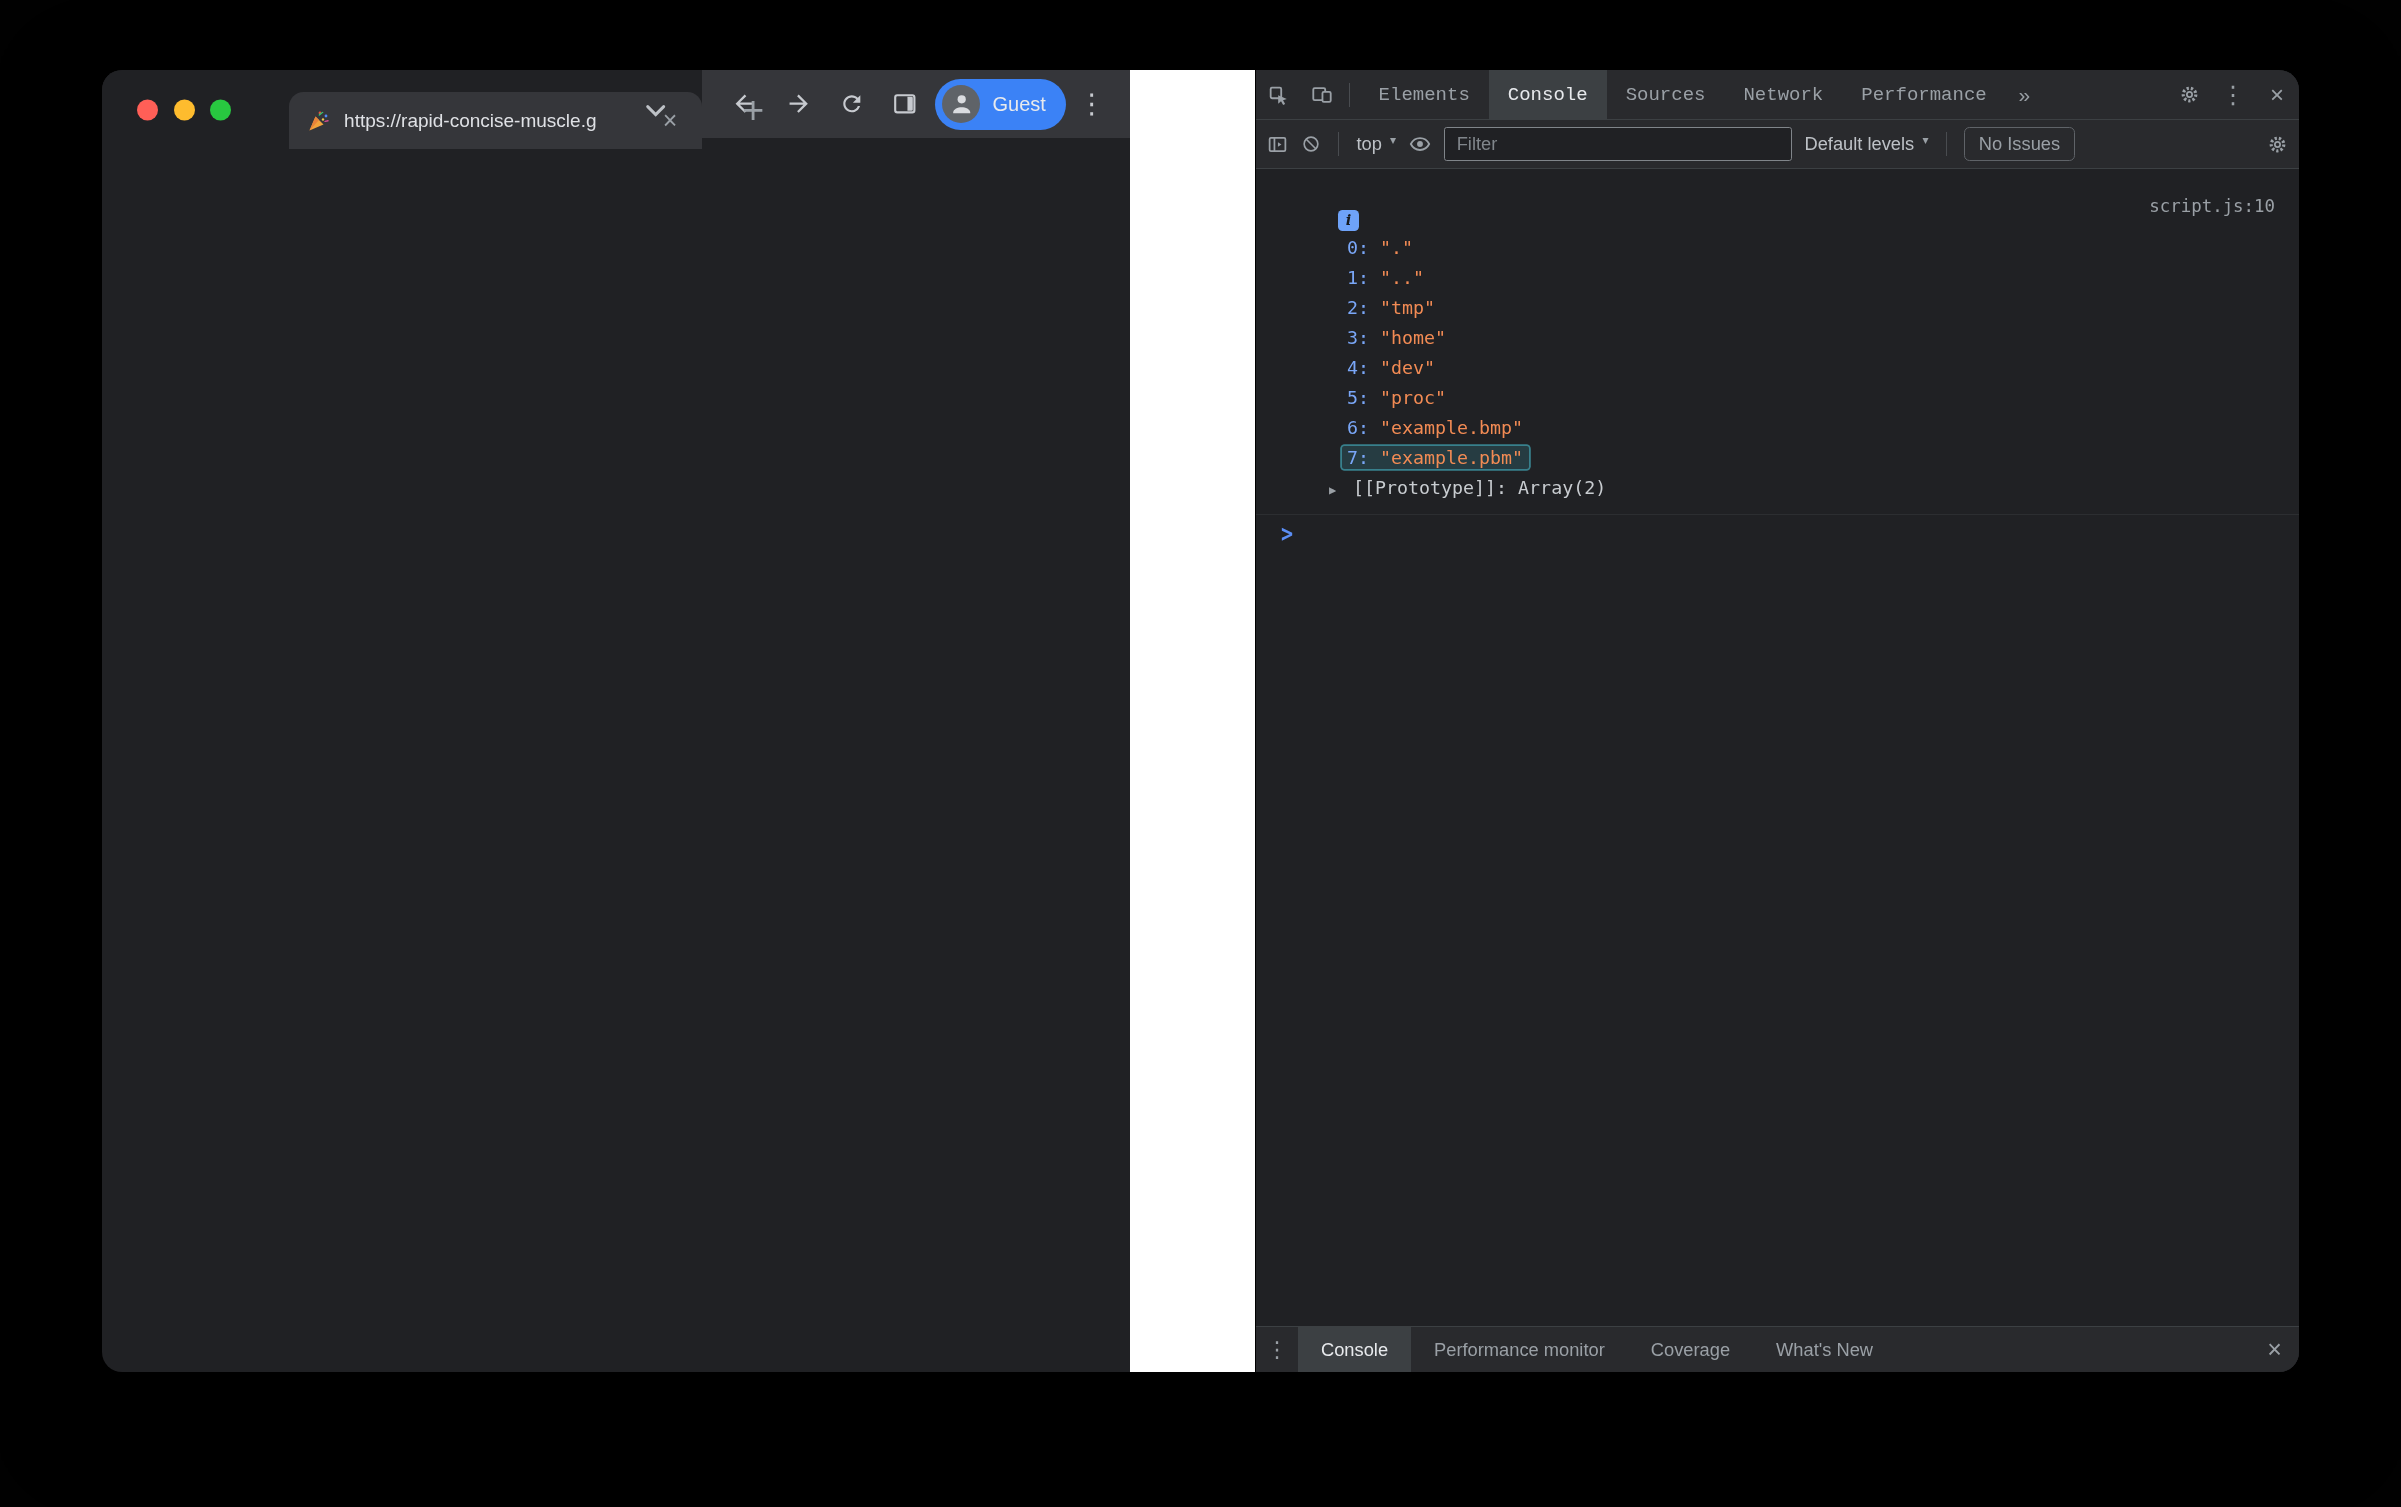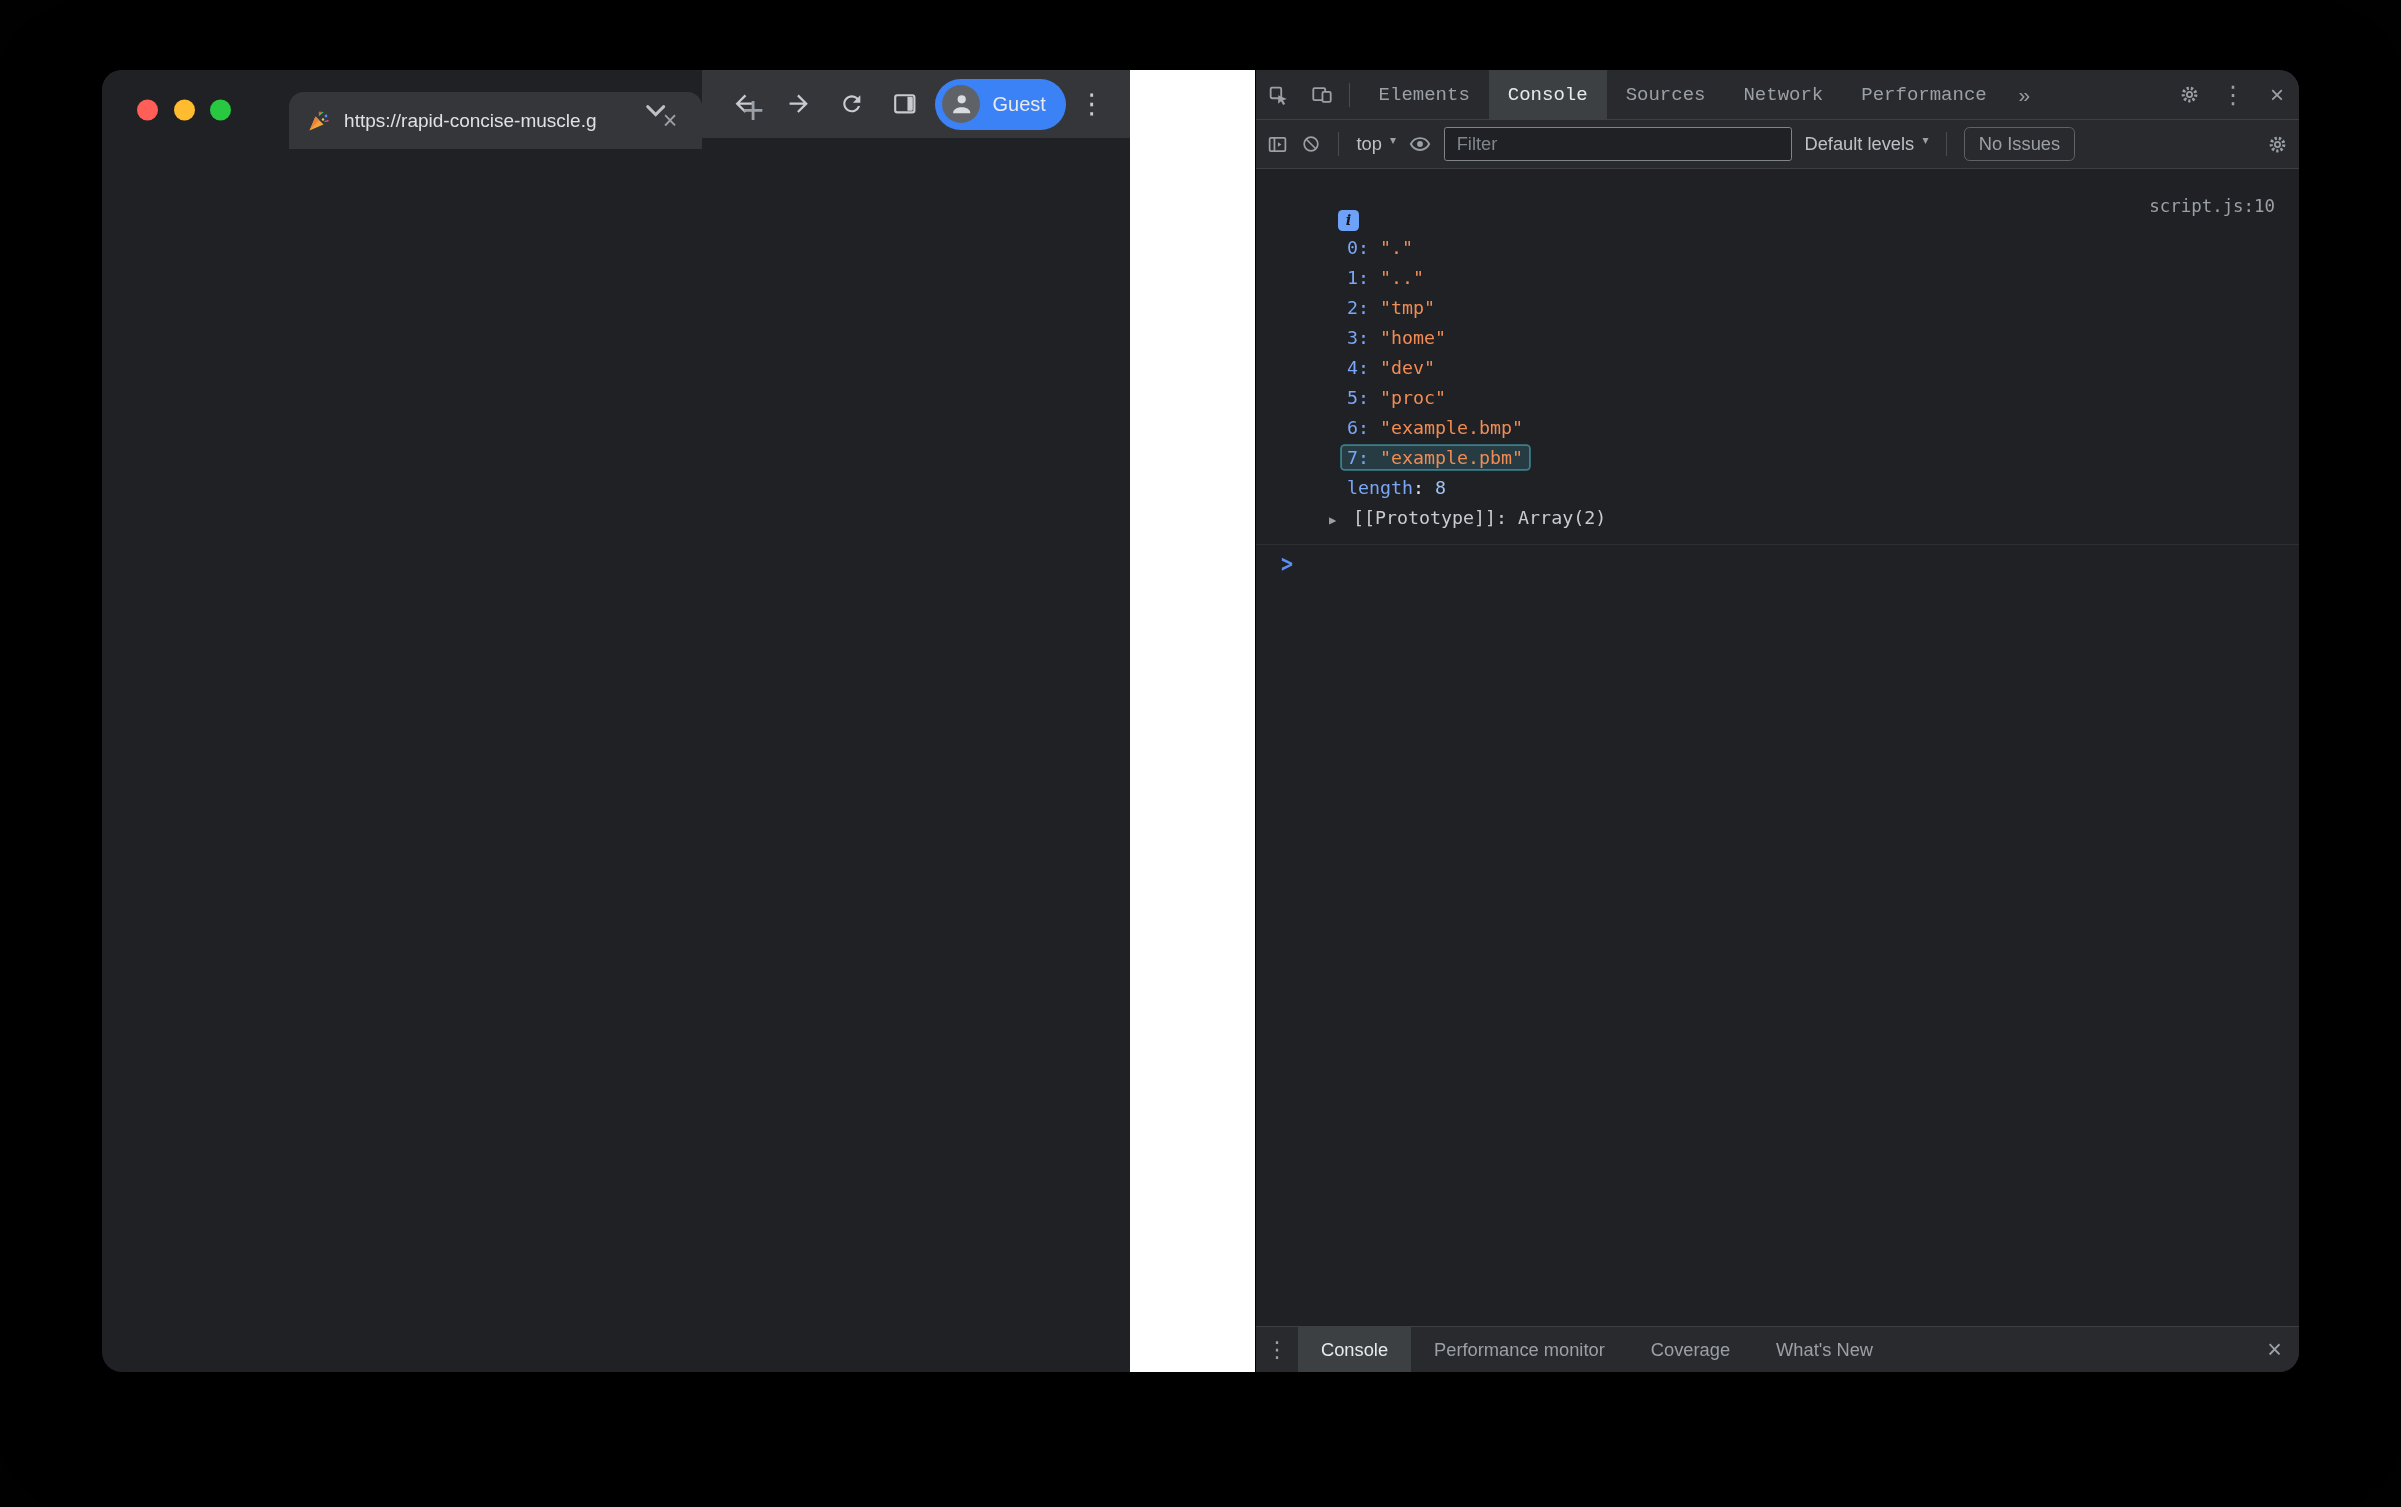--- a/index.html
+++ b/index.html
@@ -303,21 +303,20 @@
           <div>
               <div class="c-line entry"><span class="entry-body"><span class="idx">0: </span><span class="str">"."</span></span></div>
               <div class="c-line entry"><span class="entry-body"><span class="idx">1: </span><span class="str">".."</span></span></div>
               <div class="c-line entry"><span class="entry-body"><span class="idx">2: </span><span class="str">"tmp"</span></span></div>
               <div class="c-line entry"><span class="entry-body"><span class="idx">3: </span><span class="str">"home"</span></span></div>
               <div class="c-line entry"><span class="entry-body"><span class="idx">4: </span><span class="str">"dev"</span></span></div>
               <div class="c-line entry"><span class="entry-body"><span class="idx">5: </span><span class="str">"proc"</span></span></div>
               <div class="c-line entry"><span class="entry-body"><span class="idx">6: </span><span class="str">"example.bmp"</span></span></div>
               <div class="c-line entry"><span class="entry-body hl"><span class="idx">7: </span><span class="str">"example.pbm"</span></span></div>
             </div>
-          <div class="c-line lenline"><span class="idx">length</span><span>: </span><span class="num">8</span></div>
           <div class="c-line protoline"><span class="tri">▶</span><span>[[Prototype]]</span><span>: </span><span>Array(2)</span></div>
         </div>
         <div class="prompt">
           <span class="chev">&gt;</span>
         </div>
       </div>
 
       <div class="drawer">
         <div class="drawer-kebab">⋮</div>
         <div style="display:flex;height:100%">

